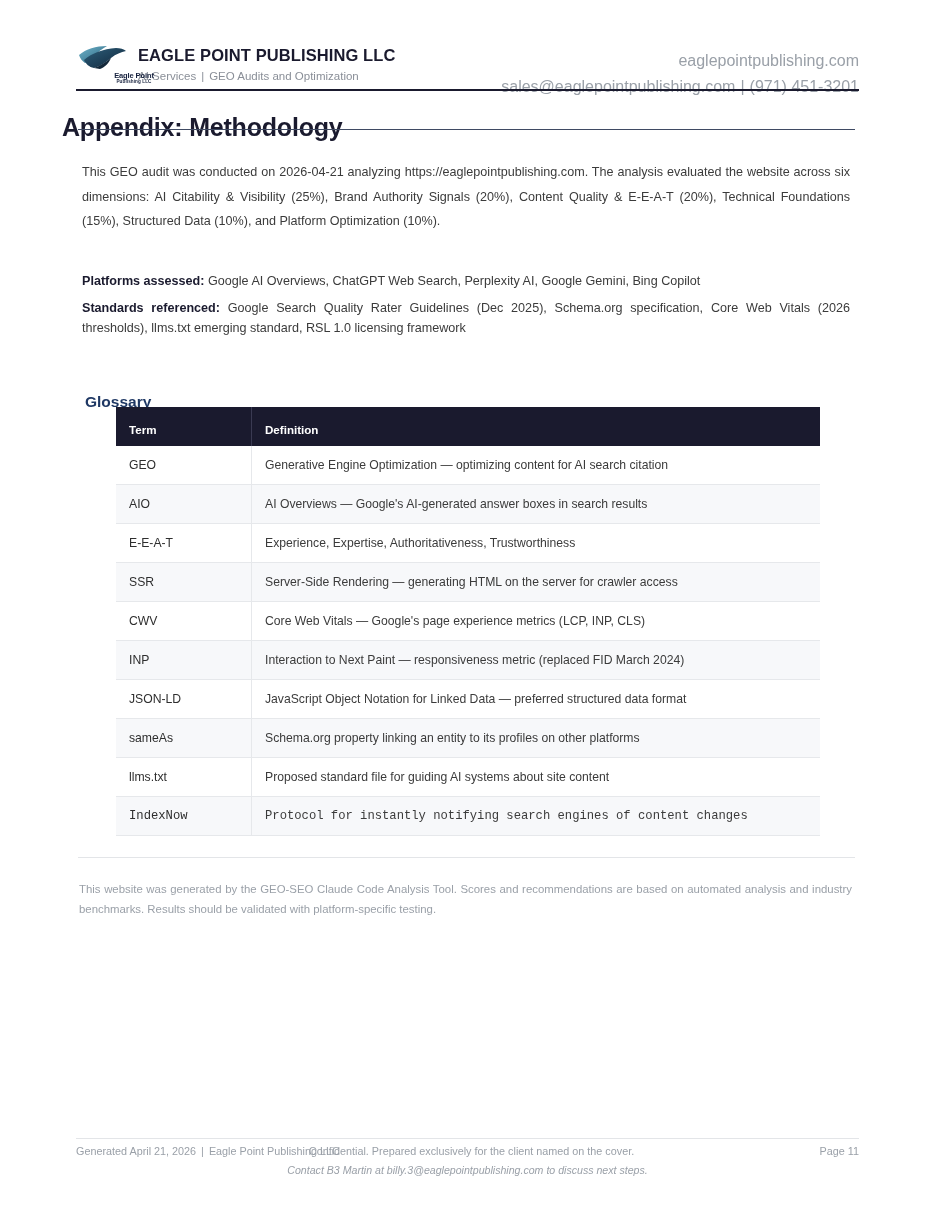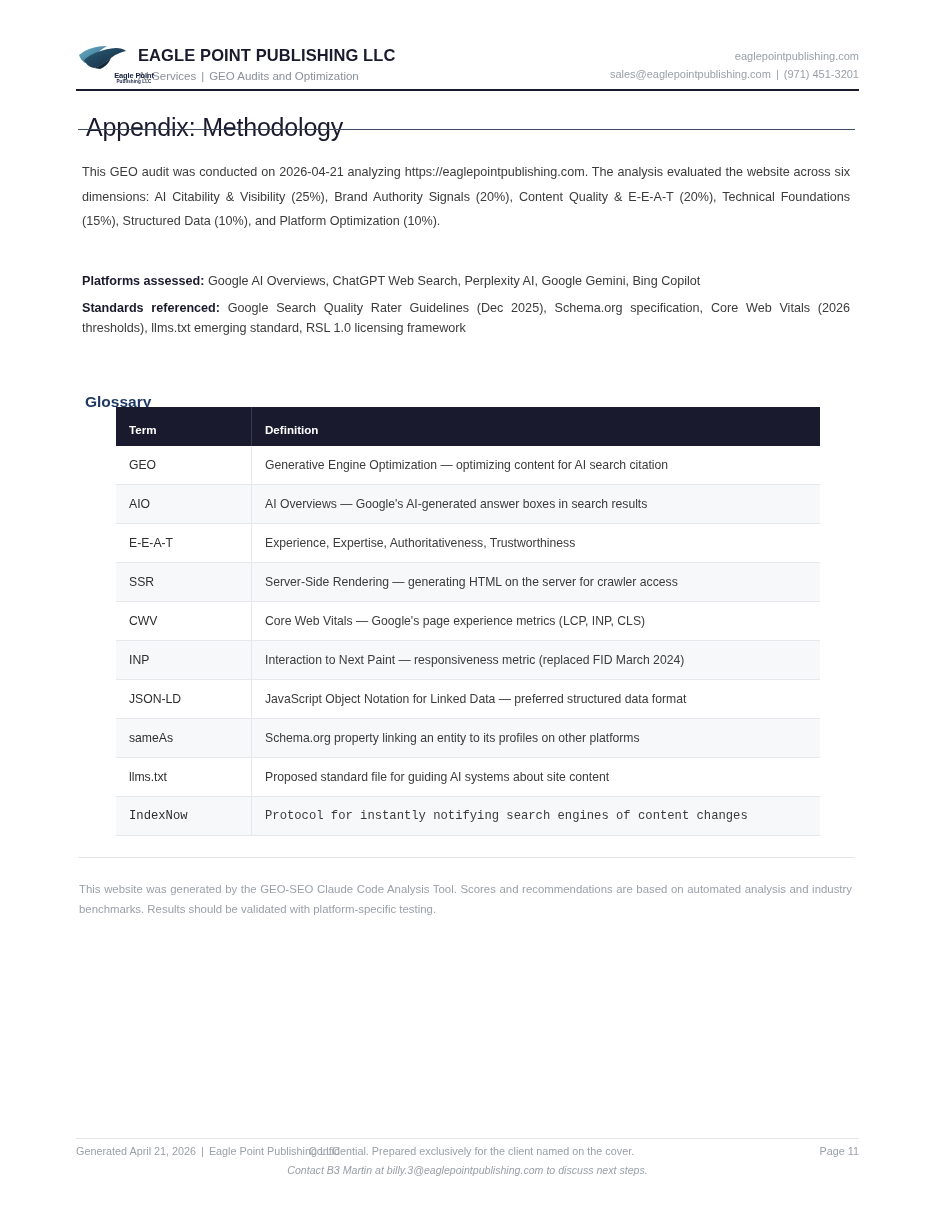--- a/index.html
+++ b/index.html
@@ -82,43 +82,43 @@
     color: #8a8f98;
     margin-top: 6px;
     line-height: 1.1;
   }
   .company-tag .sep { padding: 0 5px; }
   .header-contact {
     text-align: right;
     padding-top: 6px;
   }
   .header-contact div {
-    font-size: 11px;
+    font-size: 16px;
     color: #9aa0a8;
     line-height: 1.62;
     white-space: nowrap;
   }
   .header-contact .sep { padding: 0 5px; }
 
   .header-rule {
     position: absolute;
     left: 76px;
     top: 89px;
     width: 783px;
     height: 1.5px;
     background: #1a1a2e;
   }
 
   
   .page-title {
     position: absolute;
-    left: 86px;
+    left: 62px;
     top: 96px;
     font-size: 25px;
-    font-weight: normal;
+    font-weight: bold;
     color: #1a1a2e;
     letter-spacing: -0.2px;
   }
   .title-rule {
     position: absolute;
     left: 78px;
     top: 129px;
     width: 777px;
     height: 1px;
     background: #3f4a63;

